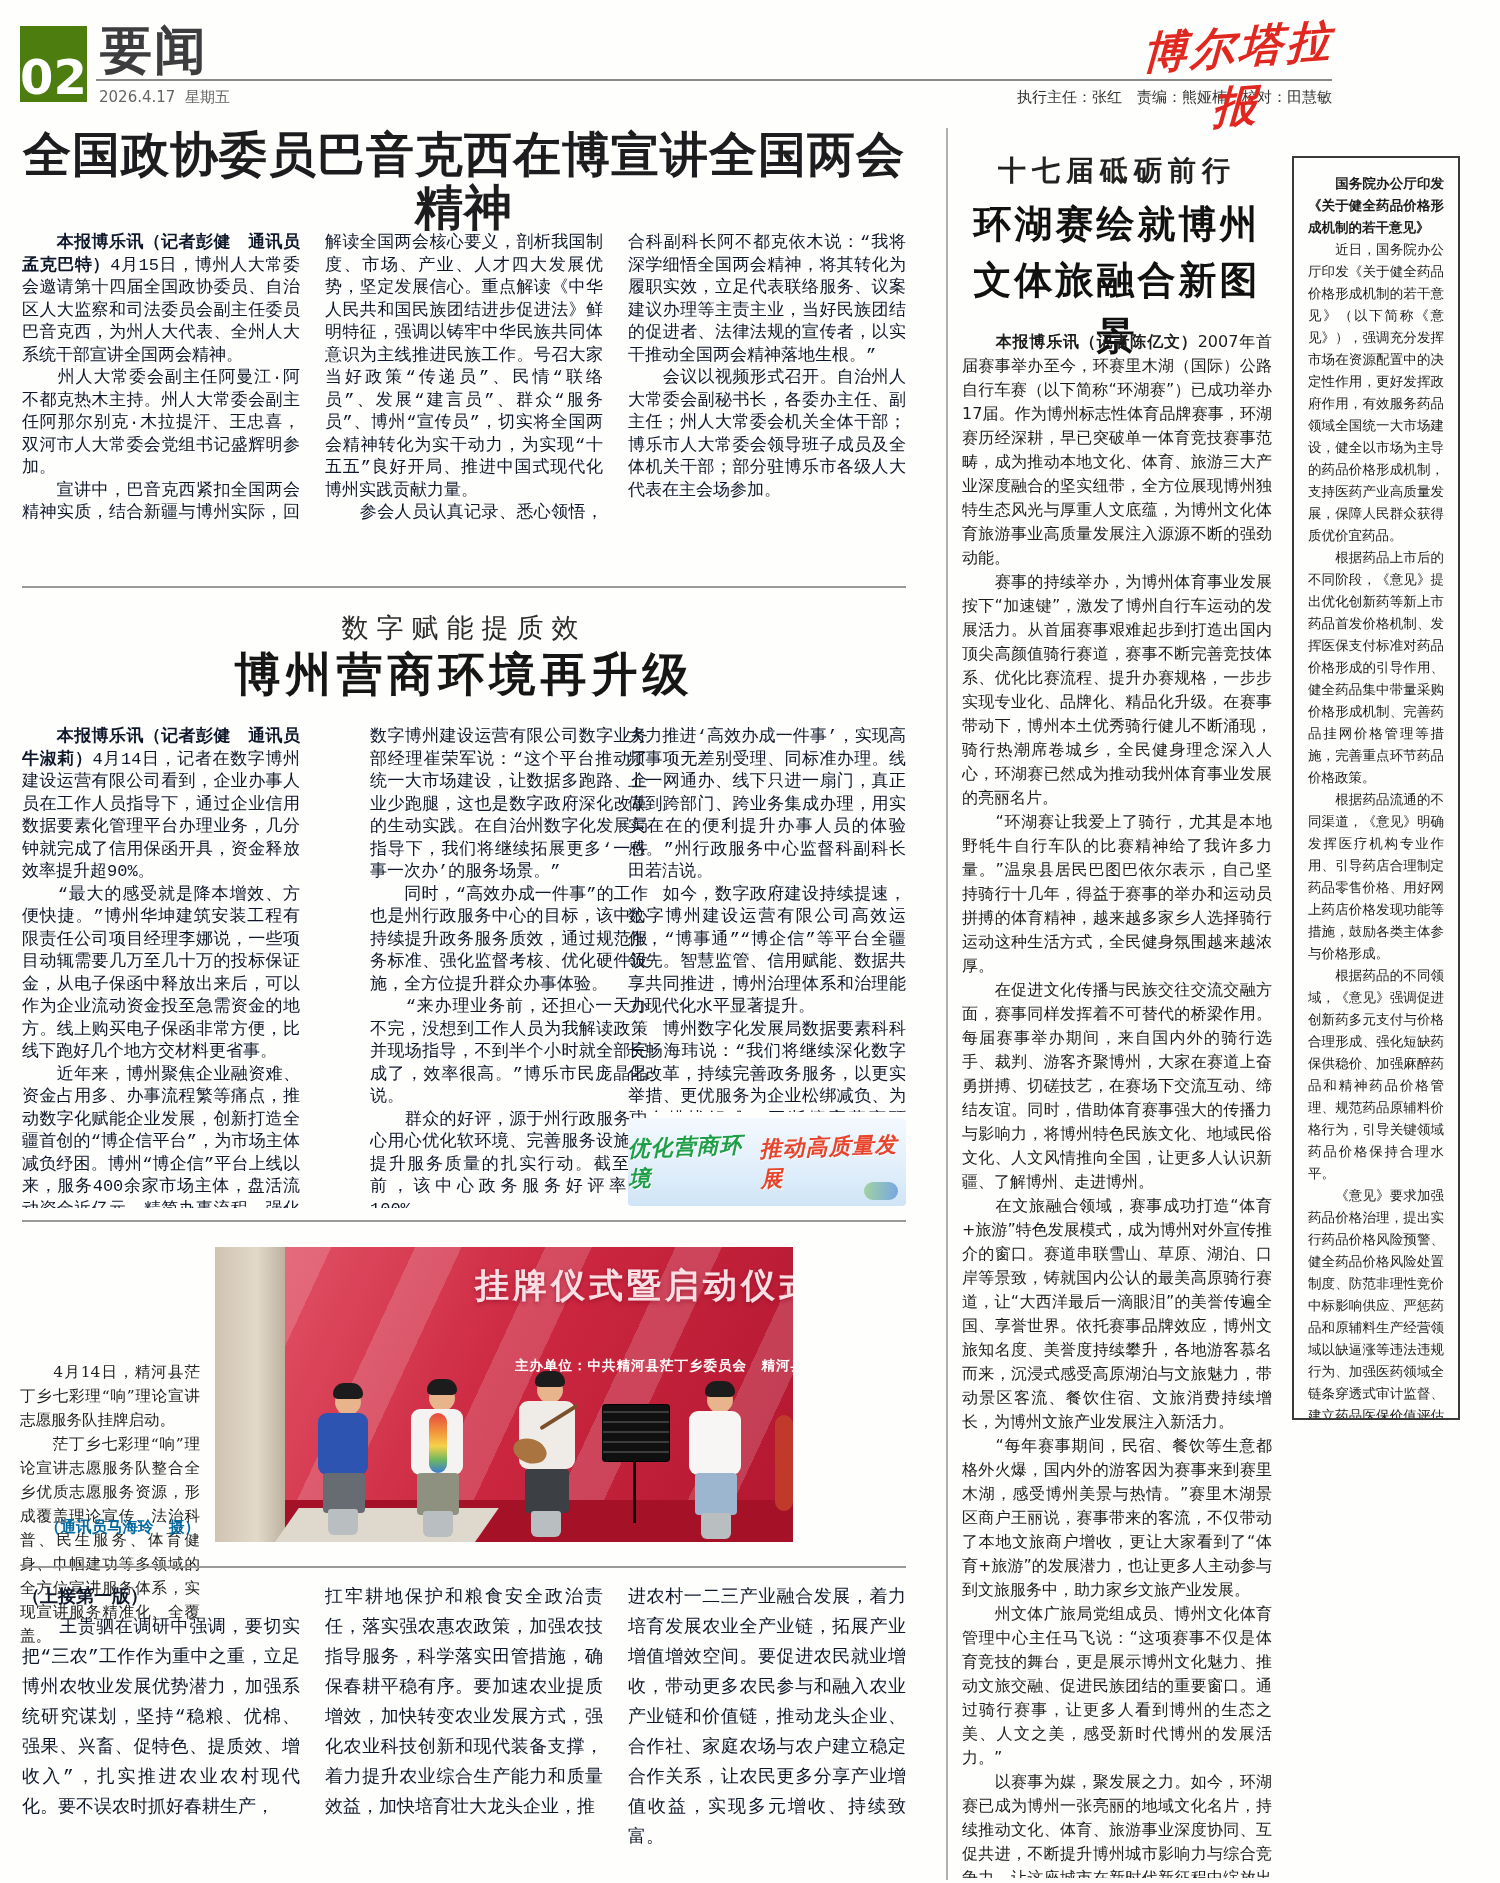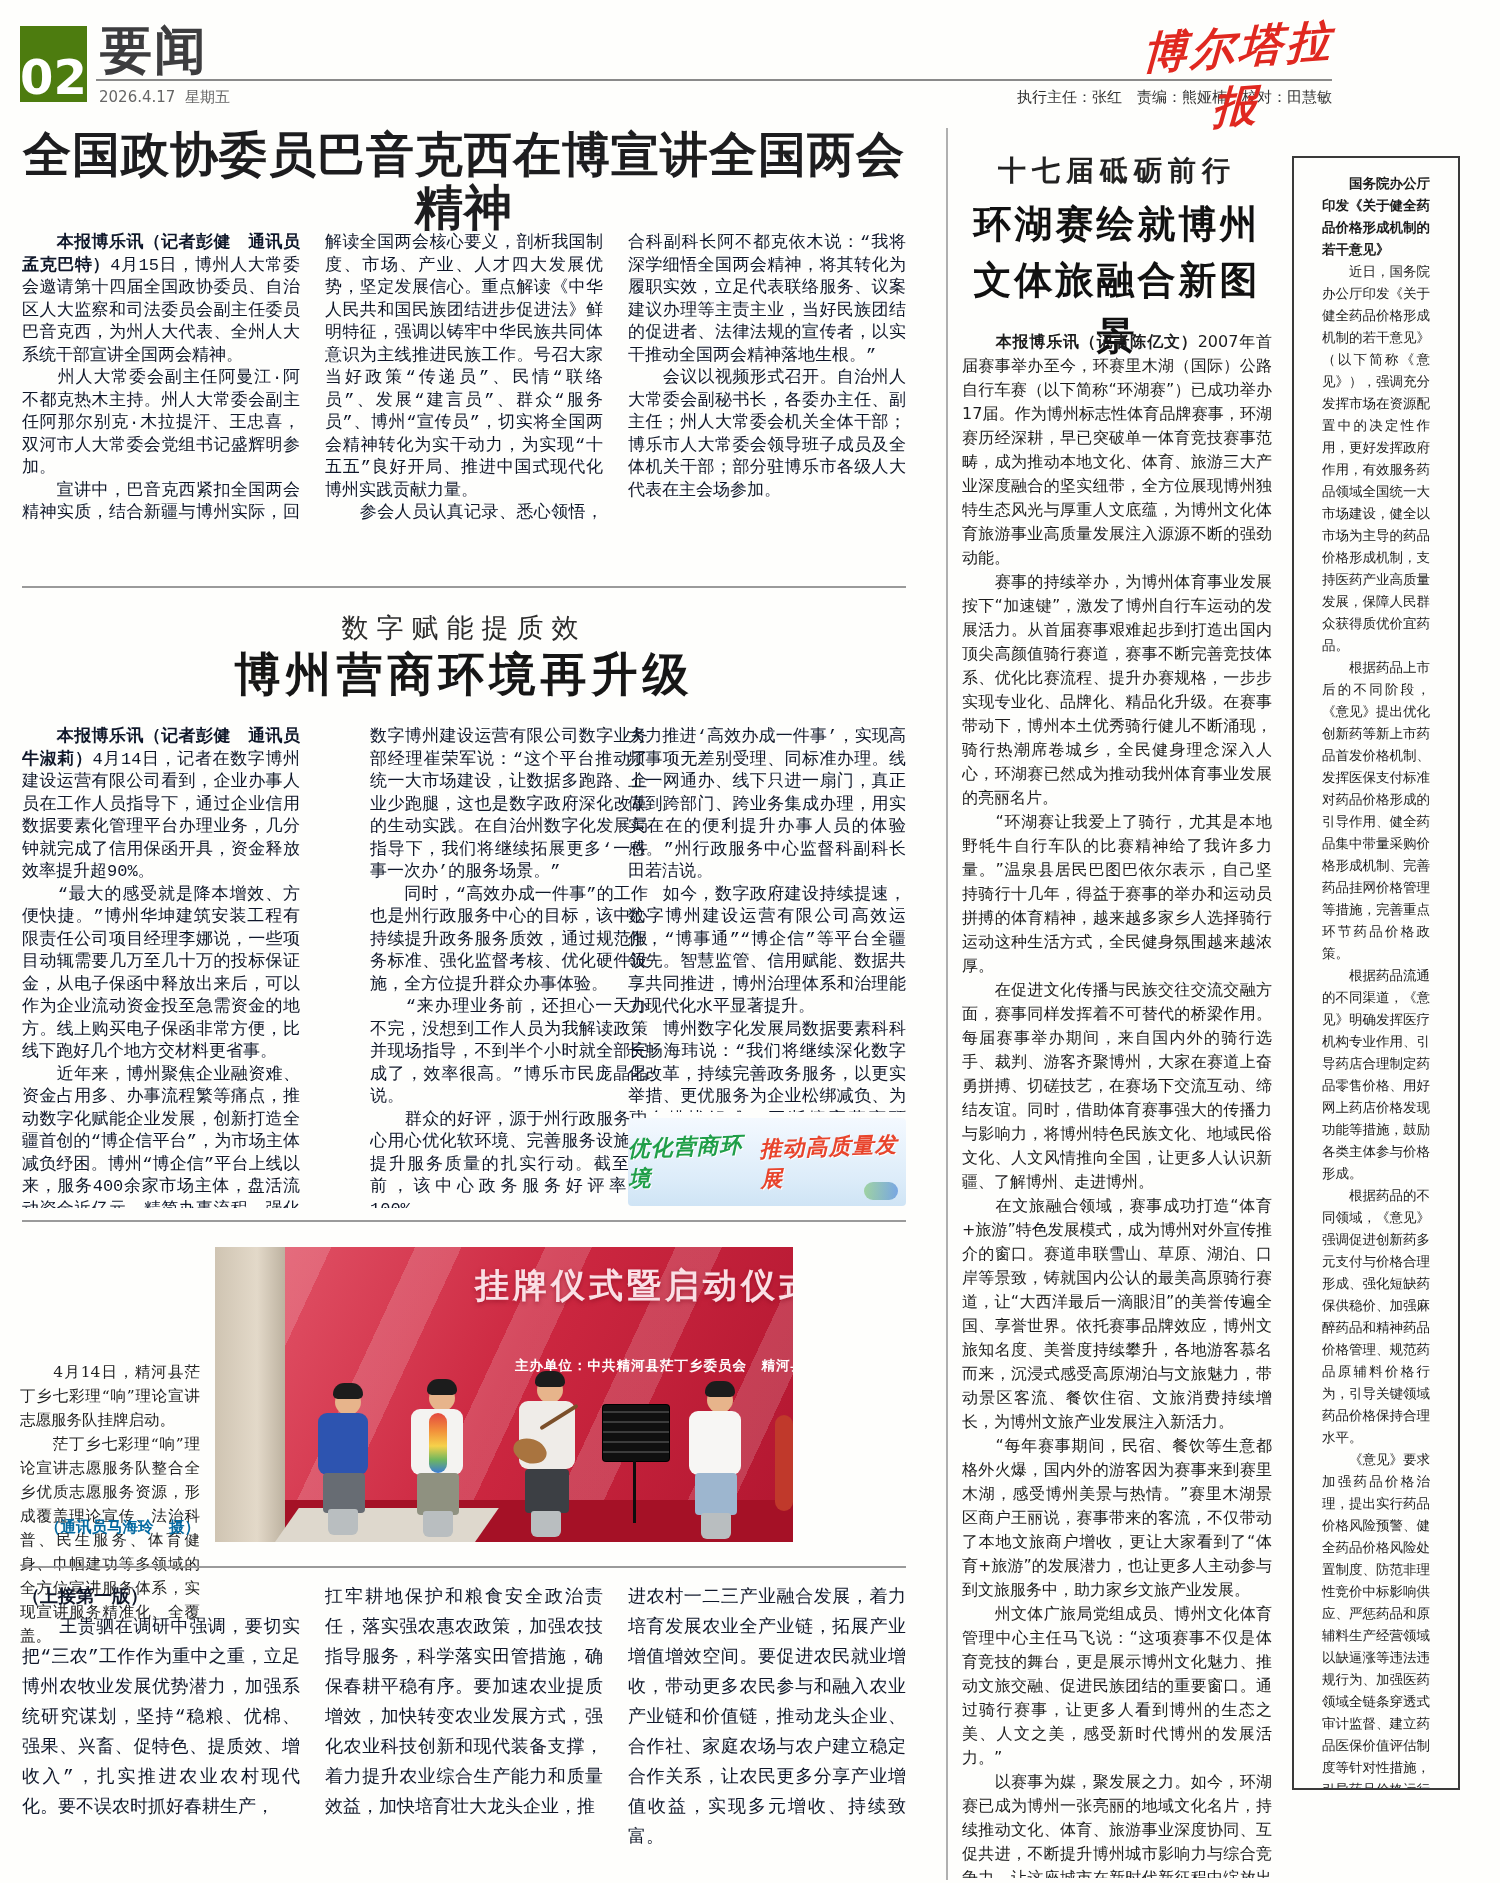--- a/index.html
+++ b/index.html
@@ -79,22 +79,22 @@
   .a3col{font-size:18px;line-height:30px;}
   
   .a4-kicker{position:absolute;left:962px;top:152px;width:310px;text-align:center;font-size:28px;
       font-weight:bold;color:#222;letter-spacing:6px;}
   .a4-title{position:absolute;left:962px;top:196px;width:310px;text-align:center;font-size:38px;
       line-height:56px;font-weight:900;color:#111;letter-spacing:3px;
       font-family:"DejaVu Serif","Liberation Serif",serif;}
   .a4-body{position:absolute;left:962px;top:330px;width:310px;height:1548px;font-size:16px;
       line-height:24px;text-align:justify;white-space:pre-line;overflow:hidden;color:#1c1c1c;}
   
-  .a5box{position:absolute;left:1292px;top:156px;width:168px;height:1634px;border:2px solid #3a3a3a;
-      box-sizing:border-box;padding:14px 28px;overflow:hidden;}
+  .a5box{position:absolute;left:1292px;top:156px;width:168px;height:1264px;border:2px solid #3a3a3a;
+      box-sizing:border-box;padding:14px 14px;overflow:hidden;}
   .a5text{font-size:13.5px;line-height:22px;text-align:justify;white-space:pre-line;color:#1c1c1c;}
   .a5credit{margin-top:8px;text-align:center;font-size:13.5px;font-weight:normal;
       font-family:"DejaVu Serif","Liberation Serif",serif;color:#1c1c1c;}
 </style>
 </head>
 <body>
 
 <div class="page">
 
   <div class="pagenum">02</div>

